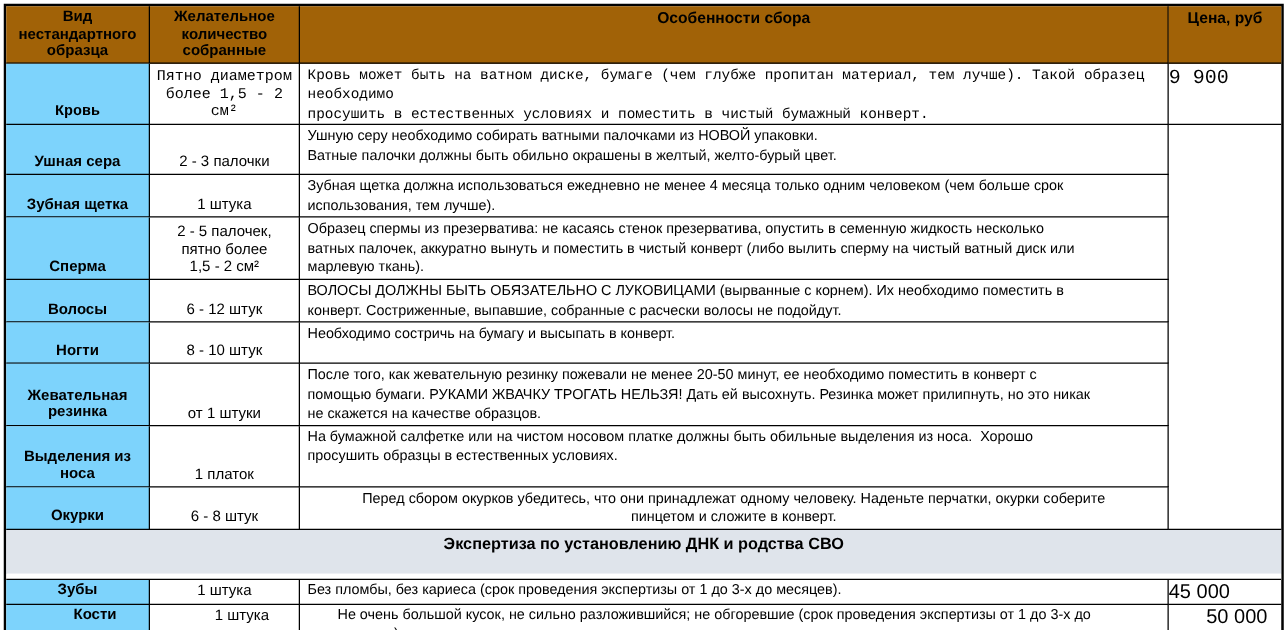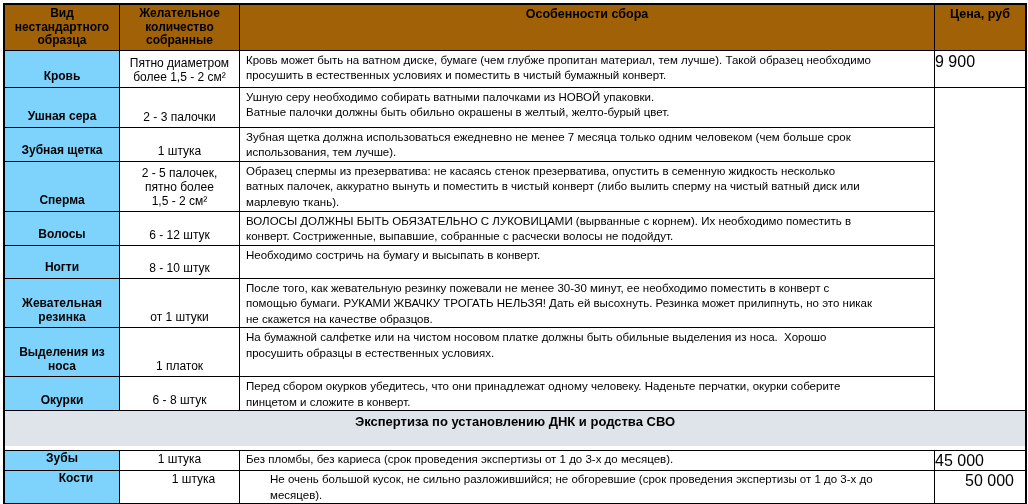--- a/index.html
+++ b/index.html
@@ -32,23 +32,23 @@
                padding-top:3px; border-bottom:none; }
   .section-title { font-weight:bold; font-size:13px; }
   tr.gap td { background:#ffffff; }
 
   
   tr.bot td.c1, tr.bot td.c2 { vertical-align:top; padding-top:1px; padding-bottom:0; }
   tr.bot td.c3 { padding-top:1px; }
   tr.bot td.c4 { padding-top:1px; }
 
   
-  tr.h41 td { height:41px; } tr.h37 td { height:37px; } tr.h40 td { height:40px; }
+  tr.h41 td { height:41px; } tr.h37 td { height:37px;font-family:Liberation Mono, monospace; } tr.h40 td { height:40px; }
   tr.h32 td { height:32px; } tr.h50 td { height:50px; } tr.h33 td { height:33px; }
-  tr.h48 td { height:48px; } tr.h49 td { height:49px; } tr.h30 td { height:30px; }
+  tr.h48 td { height:48px; } tr.h49 td { height:49px; } tr.h30 td { height:30px;text-align:center; }
   tr.h35 td { height:35px; } tr.h5  td { height:5px; }  tr.h15 td { height:15px; }
   tr.h31 td { height:31px;padding-left:30px; } tr.h17 td { height:17px; }
 </style>
 </head>
 <body>
 
 <div class="tbl-wrap">
 <table>
   <colgroup>
     <col style="width:115px">
@@ -78,21 +78,21 @@
     <td class="c1">Ушная сера</td>
     <td class="c2">2 - 3 палочки</td>
     <td class="c3">Ушную серу необходимо собирать ватными палочками из НОВОЙ упаковки.
 Ватные палочки должны быть обильно окрашены в желтый, желто-бурый цвет.</td>
     <td class="c4 last" rowspan="8"></td>
   </tr>
 
   <tr class="h32">
     <td class="c1">Зубная щетка</td>
     <td class="c2">1 штука</td>
-    <td class="c3">Зубная щетка должна использоваться ежедневно не менее 7 месяца только одним человеком (чем больше срок
+    <td class="c3">Зубная щетка должна использоваться ежедневно не менее 4 месяца только одним человеком (чем больше срок
 использования, тем лучше).</td>
   </tr>
 
   <tr class="h50">
     <td class="c1">Сперма</td>
     <td class="c2">2 - 5 палочек,
 пятно более
 1,5 - 2 см²</td>
     <td class="c3">Образец спермы из презерватива: не касаясь стенок презерватива, опустить в семенную жидкость несколько
 ватных палочек, аккуратно вынуть и поместить в чистый конверт (либо вылить сперму на чистый ватный диск или
@@ -108,21 +108,21 @@
 
   <tr class="h33">
     <td class="c1">Ногти</td>
     <td class="c2">8 - 10 штук</td>
     <td class="c3">Необходимо состричь на бумагу и высыпать в конверт.</td>
   </tr>
 
   <tr class="h48">
     <td class="c1">Жевательная резинка</td>
     <td class="c2">от 1 штуки</td>
-    <td class="c3">После того, как жевательную резинку пожевали не менее 30-30 минут, ее необходимо поместить в конверт с
+    <td class="c3">После того, как жевательную резинку пожевали не менее 20-50 минут, ее необходимо поместить в конверт с
 помощью бумаги. РУКАМИ ЖВАЧКУ ТРОГАТЬ НЕЛЬЗЯ! Дать ей высохнуть. Резинка может прилипнуть, но это никак
 не скажется на качестве образцов.</td>
   </tr>
 
   <tr class="h49">
     <td class="c1">Выделения из носа</td>
     <td class="c2">1 платок</td>
     <td class="c3">На бумажной салфетке или на чистом носовом платке должны быть обильные выделения из носа.  Хорошо
 просушить образцы в естественных условиях.</td>
   </tr>

